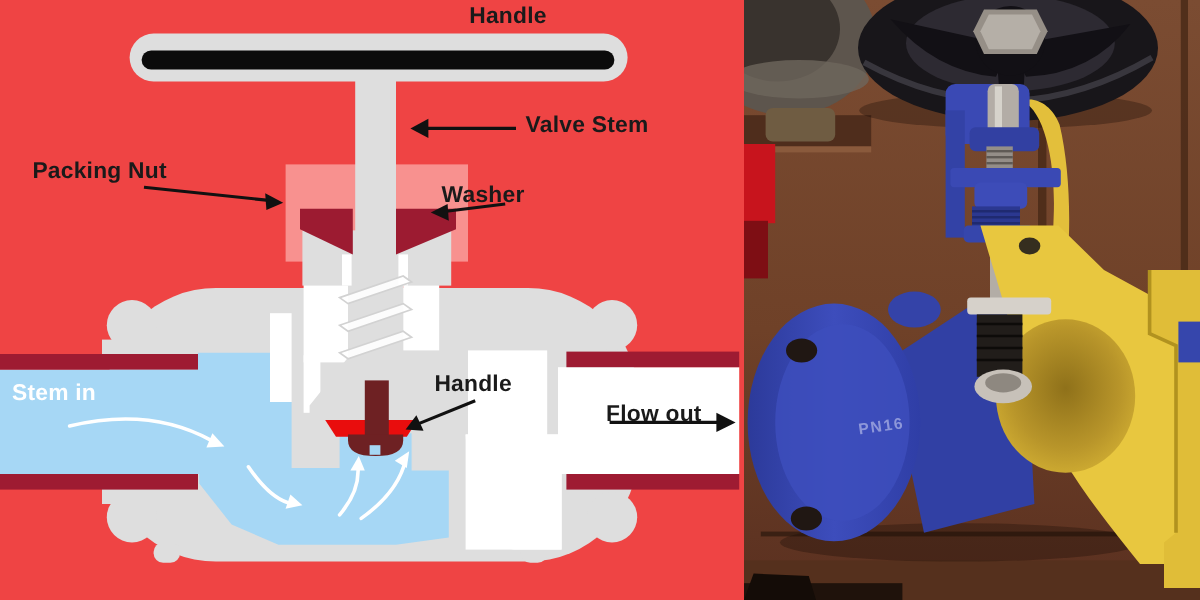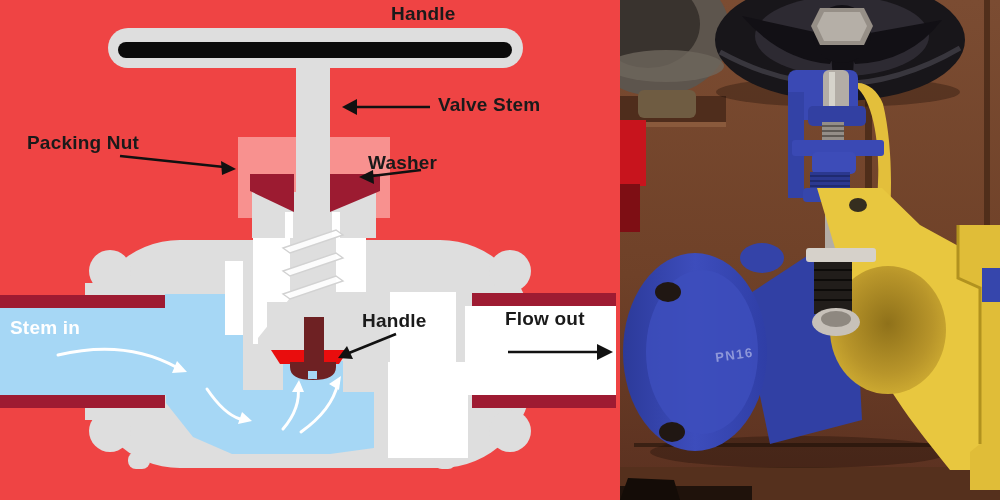--- a/index.html
+++ b/index.html
@@ -101,21 +101,21 @@
       <polygon points="341,376 329,384 339,390" fill="#ffffff" stroke="none"></polygon>
     </g>
   </svg>
 
   <div class="lbl" style="left:391px;top:4px;">Handle</div>
   <div class="lbl" style="left:438px;top:95px;">Valve Stem</div>
   <div class="lbl" style="left:27px;top:133px;">Packing Nut</div>
   <div class="lbl" style="left:368px;top:153px;">Washer</div>
   <div class="lbl" style="left:362px;top:311px;">Handle</div>
   <div class="lbl white" style="left:10px;top:318px;">Stem in</div>
-  <div class="lbl" style="left:505px;top:309px;">Flow out</div>
+  <div class="lbl" style="left:505px;top:336px;">Flow out</div>
 
   <svg width="380" height="500" viewBox="0 0 380 500" style="left:620px;">
     <defs>
       <linearGradient id="wood" x1="0" y1="0" x2="0" y2="1">
         <stop offset="0" stop-color="#7b4c32"></stop>
         <stop offset="0.55" stop-color="#6f4128"></stop>
         <stop offset="1" stop-color="#5a3020"></stop>
       </linearGradient>
       <linearGradient id="flangeBlue" x1="0" y1="0" x2="1" y2="0">
         <stop offset="0" stop-color="#2c3a9a"></stop>

